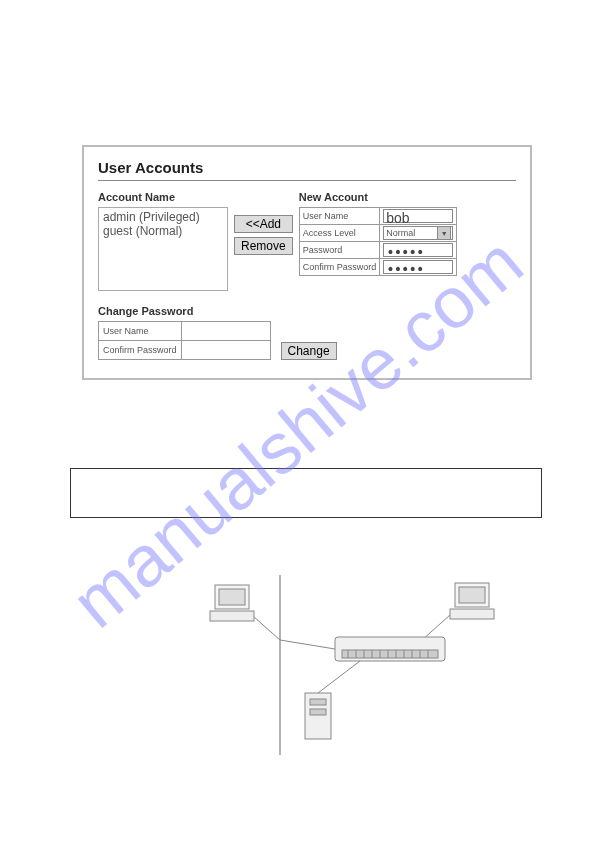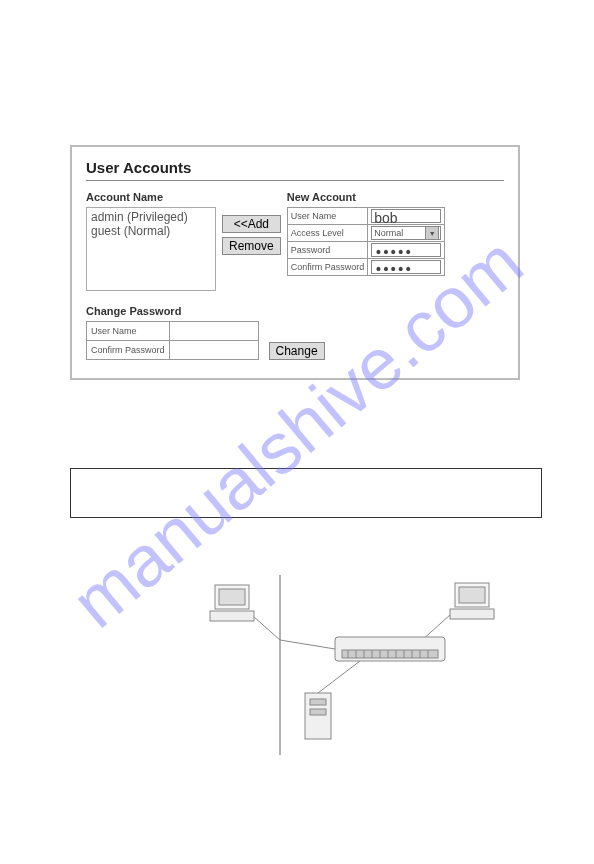--- a/index.html
+++ b/index.html
@@ -19,21 +19,21 @@
     transform: translate(-50%, -50%) rotate(-40deg);
     font-size: 72px;
     color: rgba(120, 120, 255, 0.45);
     z-index: 50;
     white-space: nowrap;
     pointer-events: none;
     font-family: Arial, sans-serif;
   }
   .panel {
     position: absolute;
-    left: 70px;
+    left: 82px;
     top: 145px;
     width: 450px;
     border: 2px solid #bbb;
     background: #fff;
     padding: 12px 14px 18px 14px;
     box-sizing: border-box;
   }
   .panel-title {
     font-size: 15px;
     font-weight: bold;

